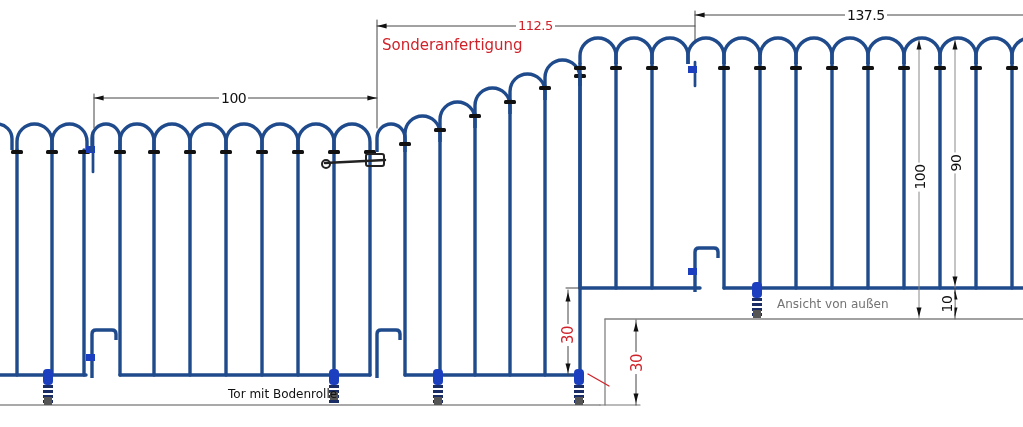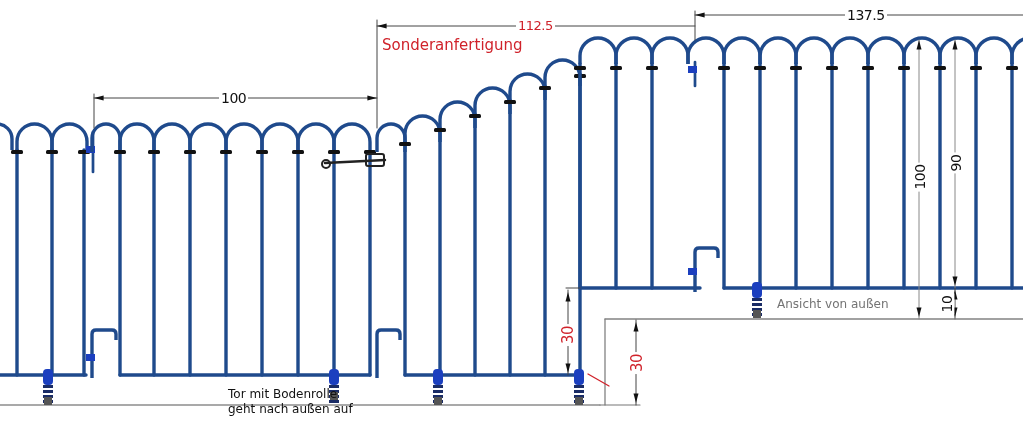--- a/index.html
+++ b/index.html
@@ -203,16 +203,15 @@
   <span class="lbl dim rot" style="left:937px;top:297px;">10</span>
   <span class="lbl dim red rot" style="left:557px;top:328px;font-size:15px;">30</span>
   <span class="lbl dim red rot" style="left:626px;top:356px;font-size:15px;">30</span>
 
   
   <div class="lbl note red" style="left:382px;top:36px;font-size:15px;line-height:19px;">
     <div>Sonderanfertigung</div>
   </div>
   <div class="lbl note" style="left:187px;top:387px;font-size:12px;line-height:15px;color:#111;margin-left:41px;">
     <div>Tor mit Bodenrolle</div>
-    <div>geht nach außen auf</div>
   </div>
   <span class="lbl note" style="left:777px;top:296px;font-size:12px;color:#737373;">Ansicht von außen</span>
 </div>
 
 </body></html>

